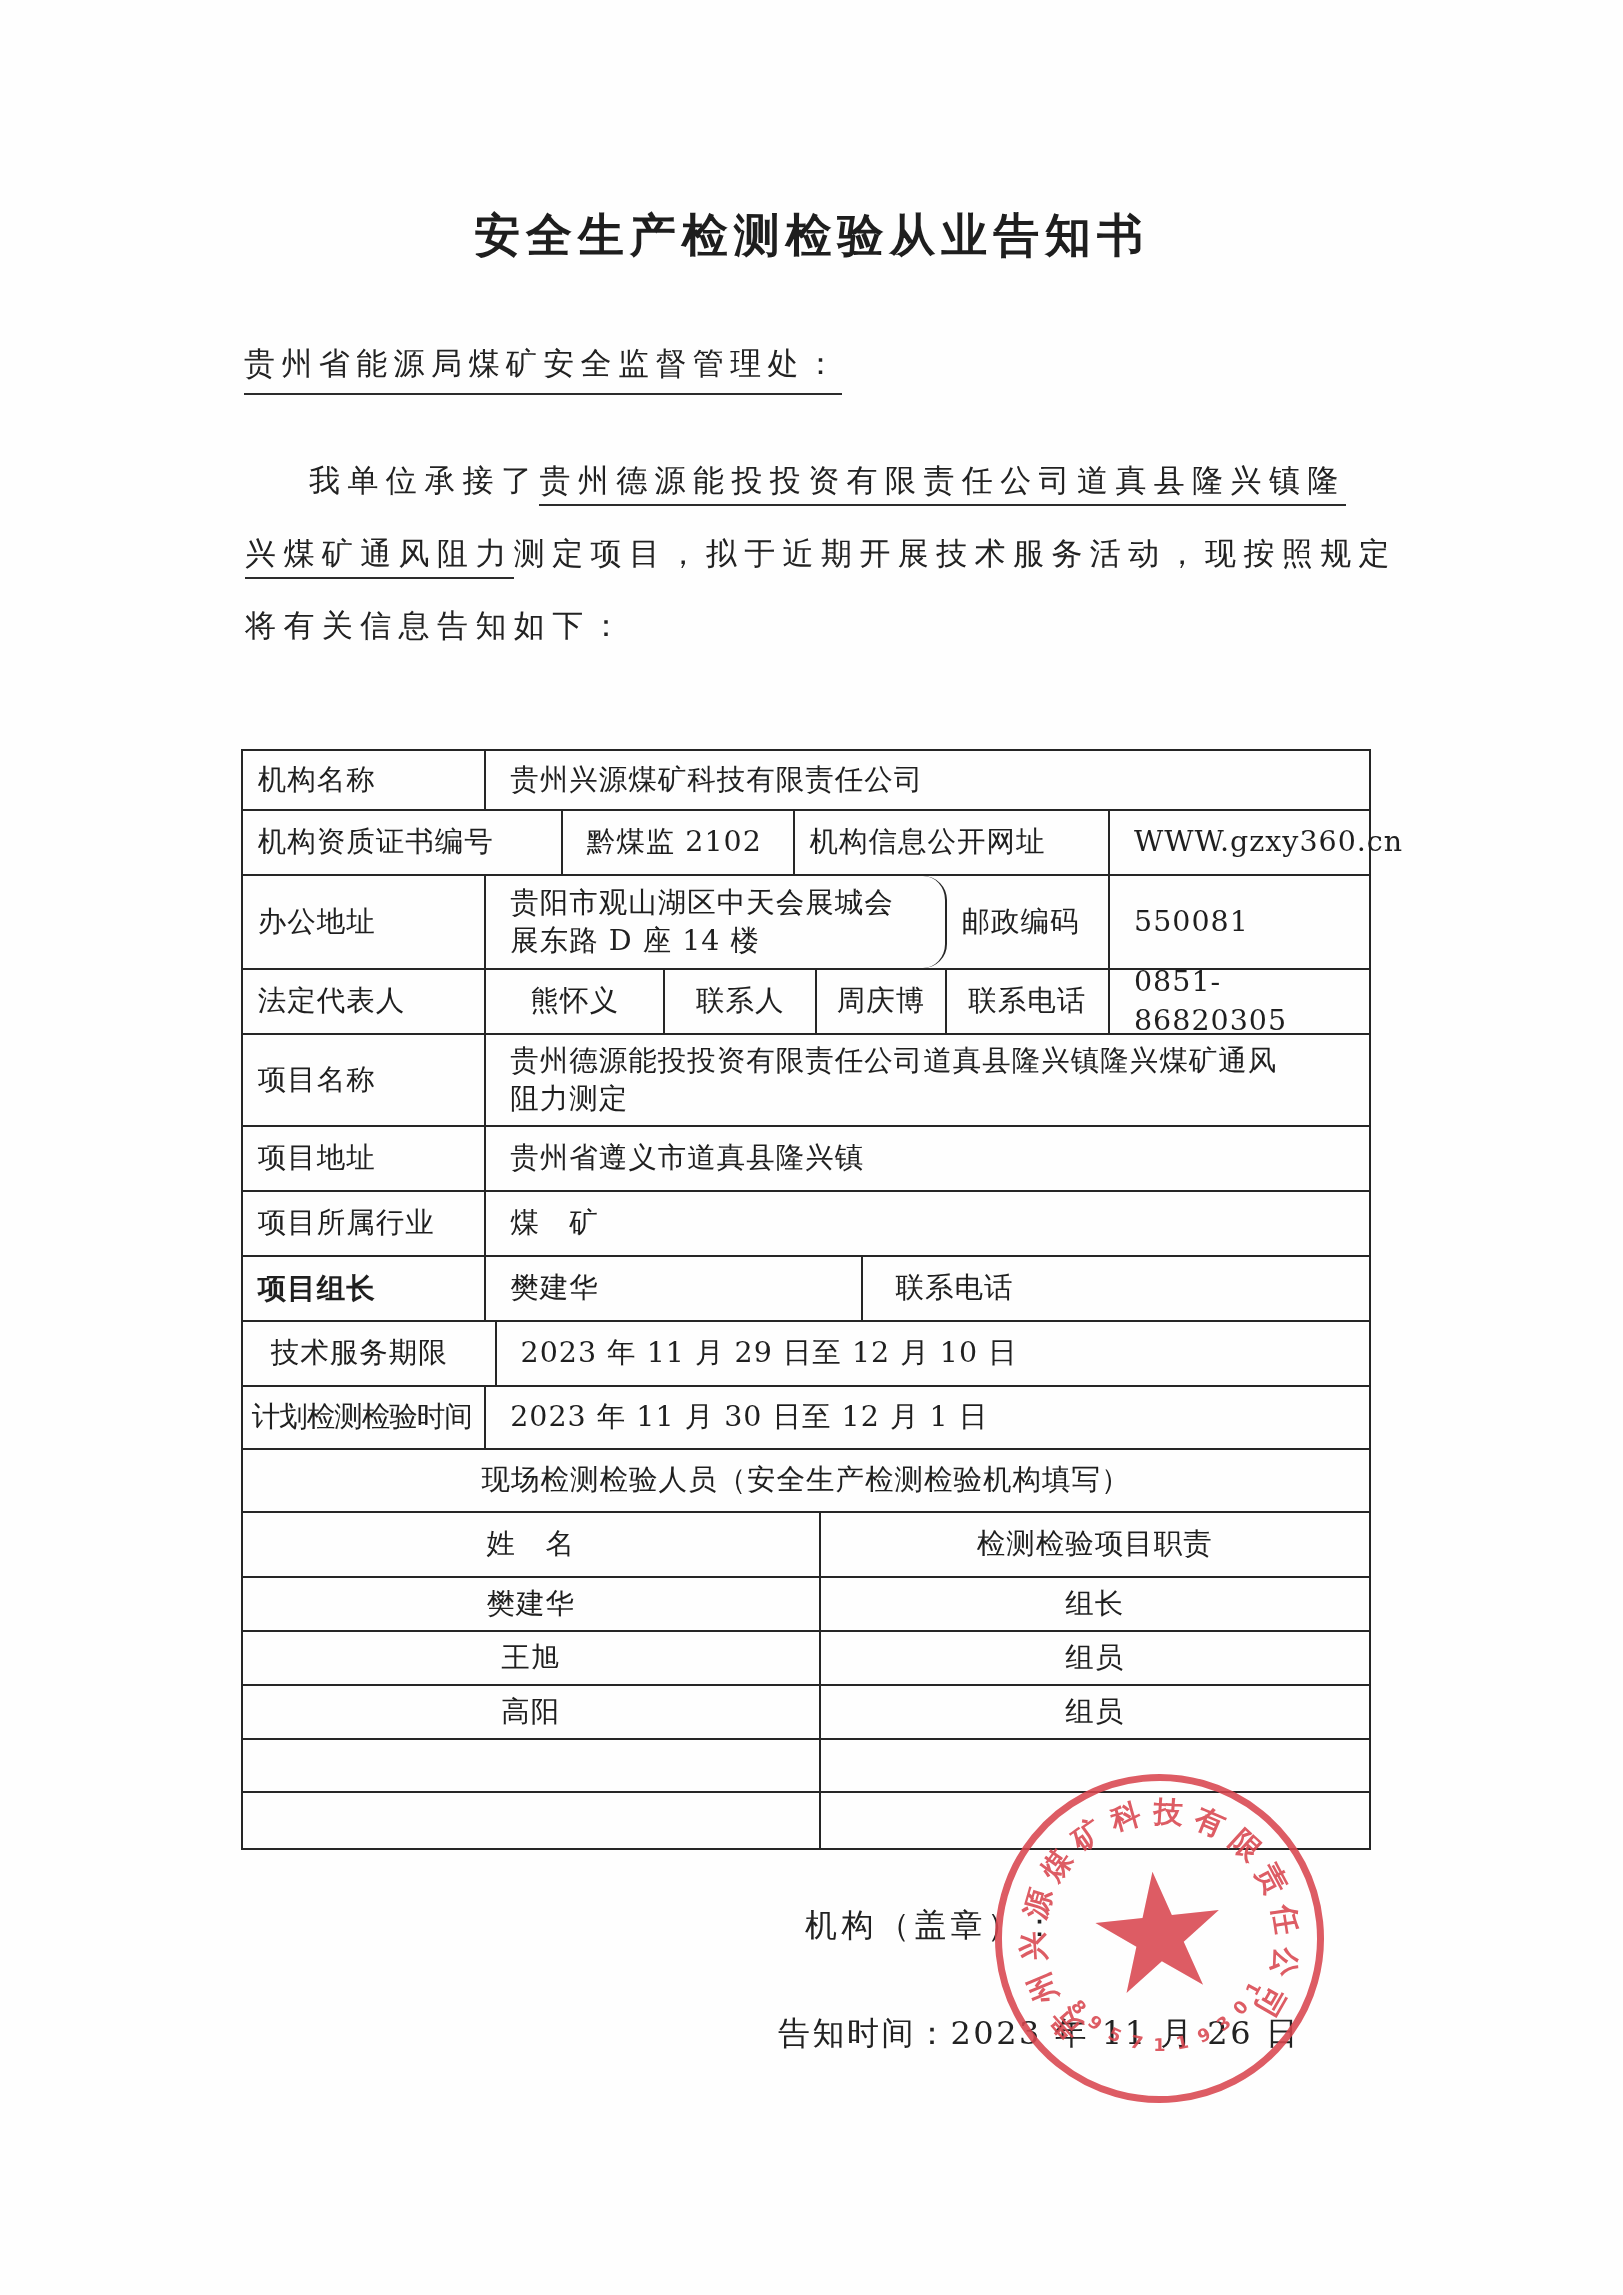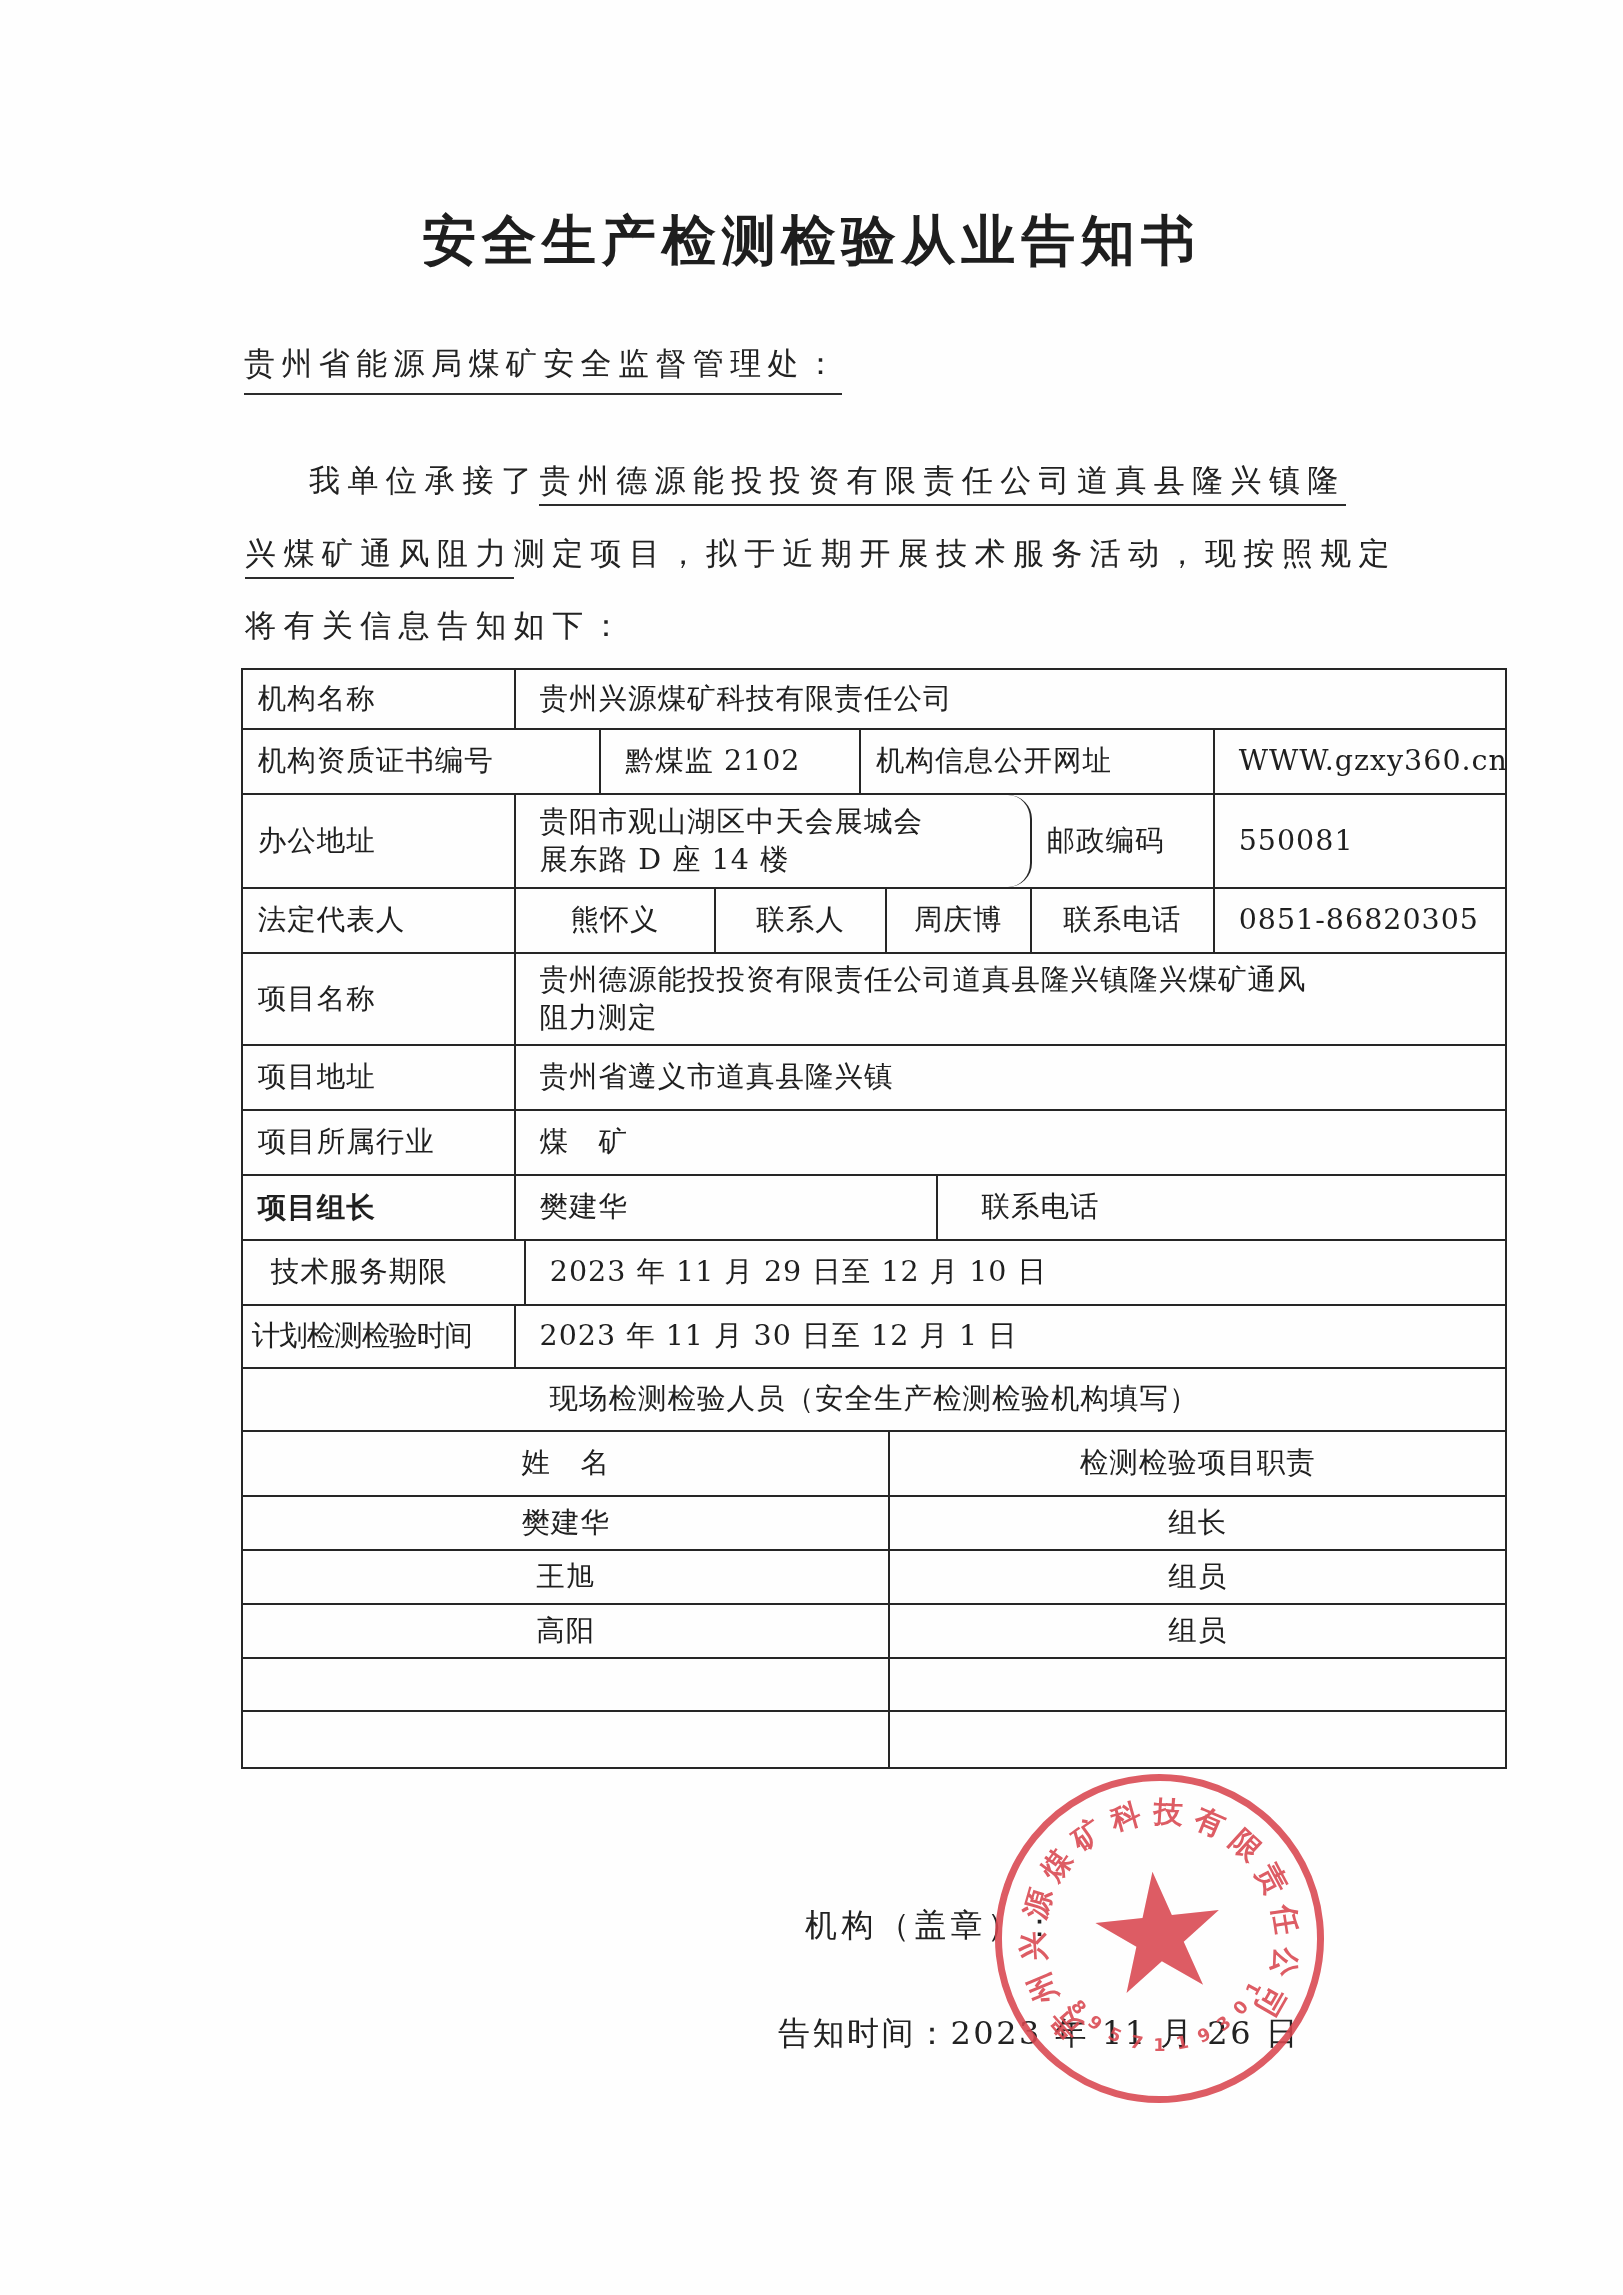--- a/index.html
+++ b/index.html
@@ -2,30 +2,30 @@
 <html style="font-size:7.9px"><head>
 <meta charset="utf-8">
 <style>
   * { margin:0; padding:0; box-sizing:border-box; }
   html,body { width:1623px; height:2295px; background:#ffffff; }
   body { font-family:"DejaVu Serif","Liberation Serif",serif; color:#262626; position:relative; overflow:hidden; }
 
   .page { position:absolute; inset:0; background:#fefefe; }
 
   .doc-title { position:absolute; top:205px; left:0; width:100%; text-align:center;
-    font-size:54px; font-weight:bold; letter-spacing:5.9px; color:#1e1e1e; }
+    font-size:46px; font-weight:bold; letter-spacing:5.9px; color:#1e1e1e; }
 
   .salutation { position:absolute; left:244px; top:343px; font-size:31px; letter-spacing:6.4px;
     border-bottom:2.9px solid #2c2c2c; padding-bottom:7.9px; color:#222; }
 
   .pline { position:absolute; left:245px; font-size:31px; letter-spacing:7.4px; color:#222; white-space:nowrap; }
   .pline .u { border-bottom:2.9px solid #2c2c2c; padding-bottom:5.9px; }
   .indent { padding-left:64px; }
 
-  .info-table { position:absolute; left:241px; top:668px; width:1266px;
+  .info-table { position:absolute; left:241px; top:749px; width:1130px;
     border:2.9px solid #262626; background:transparent; }
   .trow { display:flex; width:100%; border-bottom:2.5px solid #262626; }
   .trow:last-child { border-bottom:none; }
   .tcell { border-right:2px solid #262626; display:flex; align-items:center;
     font-size:28.5px; letter-spacing:1px; color:#1f1f1f; white-space:pre-line; line-height:1.35; }
   .tcell:last-child { border-right:none; }
   .tcell.label { padding-left:14.7px; justify-content:flex-start; }
   .tcell.value { padding-left:24px; justify-content:flex-start; }
   .tcell.center { justify-content:center; text-align:center; }
   .tcell.tight { letter-spacing:-1px; padding-left:8.8px; }

